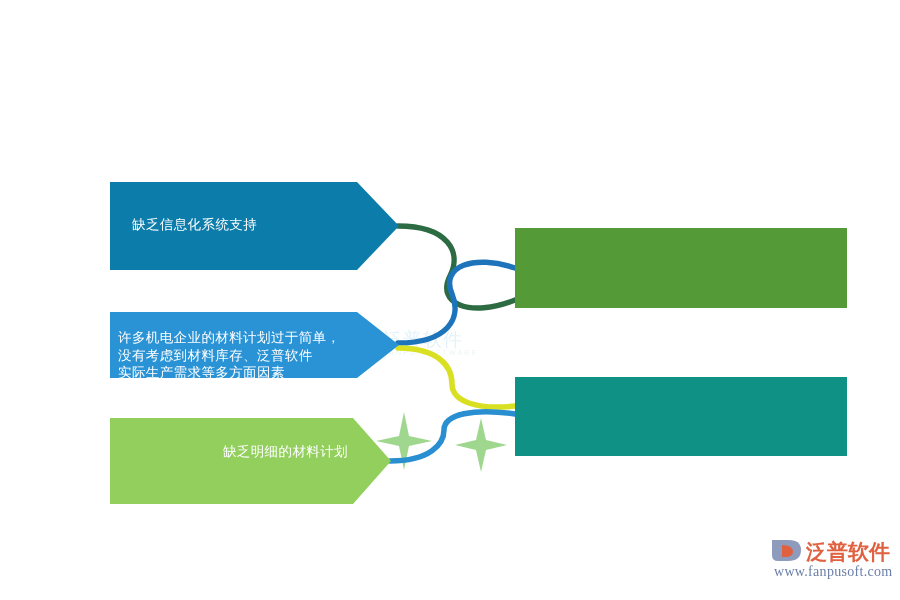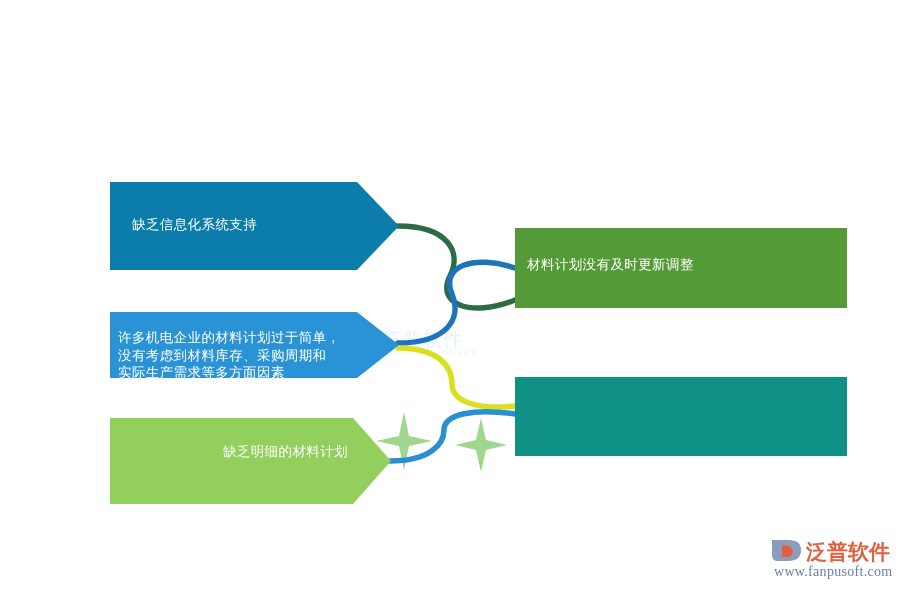--- a/index.html
+++ b/index.html
@@ -89,24 +89,23 @@
     <polygon points="110,182 357,182 399,226 357,270 110,270" fill="#0c7cab"></polygon>
     <polygon points="110,312 357,312 399,345 357,378 110,378" fill="#2a93d5"></polygon>
     <polygon points="110,418 353,418 391,461 353,504 110,504" fill="#92cf5c"></polygon>
 
     <rect x="515" y="228" width="332" height="80" fill="#549a36"></rect>
     <rect x="515" y="377" width="332" height="79" fill="#0f9285"></rect>
   </svg>
 
   <div class="node-text" id="arrow1-text">缺乏信息化系统支持</div>
   <div class="node-text" id="arrow2-text">许多机电企业的材料计划过于简单，
-没有考虑到材料库存、采购周期和
+没有考虑到材料库存、泛普软件
 实际生产需求等多方面因素</div>
   <div class="node-text" id="arrow3-text">缺乏明细的材料计划</div>
-  <div class="node-text" id="box1-text">材料计划没有及时更新调整</div>
 
   <div class="logo">
     <svg class="logo-mark" viewBox="0 0 34 28">
       <path d="M2 4 L19 4 Q31 4 31 14 Q31 25 18 25 L8 25 Q2 25 2 19 Z" fill="#8f9bbd"></path>
       <path d="M12 9 Q23 9 23 16 Q23 21 15 21 L12 21 Z" fill="#e0613f"></path>
     </svg>
     <div class="logo-cn">泛普软件</div>
     <div class="logo-url">www.fanpusoft.com</div>
   </div>
 

